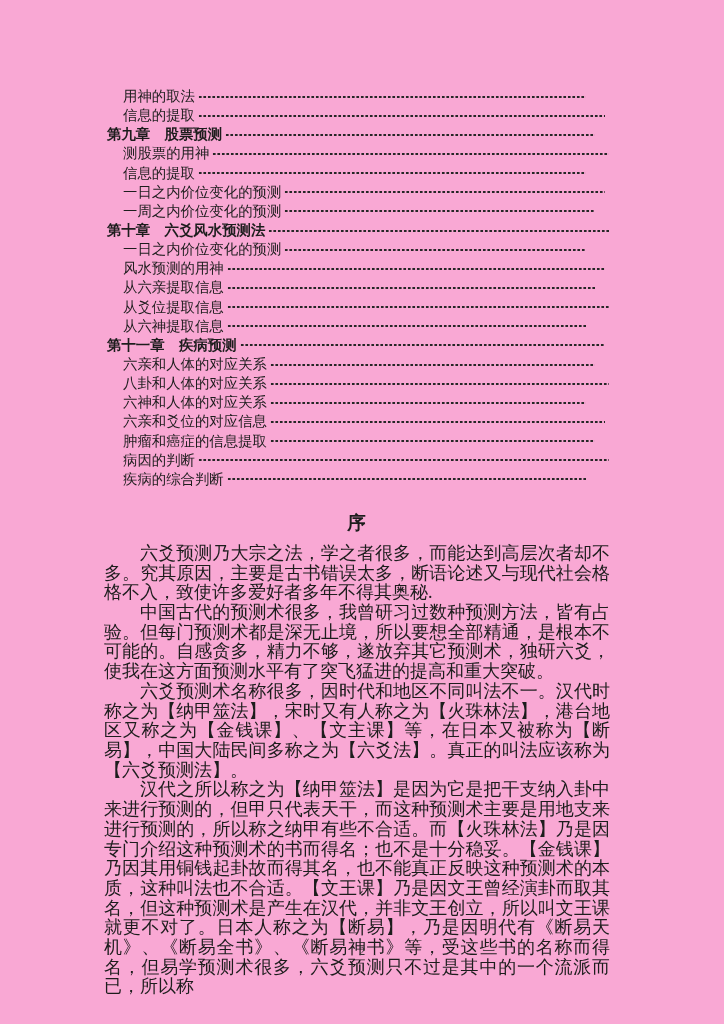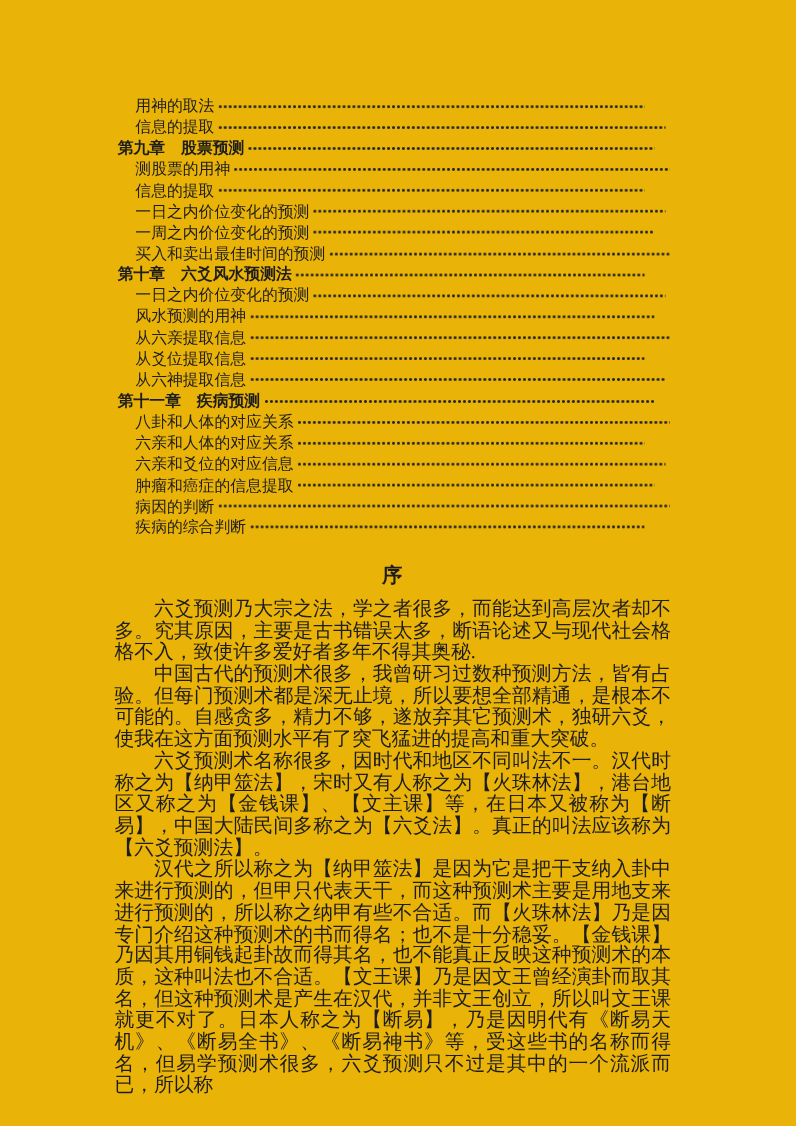--- a/index.html
+++ b/index.html
@@ -1,21 +1,21 @@
 <!DOCTYPE html>
 <html><head>
 <meta charset="utf-8">
 <style>
   html, body { margin: 0; padding: 0; background: #e8e8e8; }
   .page {
     position: relative;
     width: 724px;
     height: 1024px;
     margin: 0 auto;
-    background: #eab308;
+    background: #f9a8d4;
     overflow: hidden;
     font-family: "Liberation Serif", "DejaVu Serif", serif;
     color: #1d1d1d;
   }
   .content {
     position: absolute;
     left: 104px;
     top: 87px;
     width: 506px;
   }
@@ -107,24 +107,20 @@
   <div class="toc-row">
     <span class="toc-label">一日之内价位变化的预测</span>
     <span class="dots"></span>
   </div>
 
   <div class="toc-row">
     <span class="toc-label">一周之内价位变化的预测</span>
     <span class="dots"></span>
   </div>
 
-  <div class="toc-row">
-    <span class="toc-label">买入和卖出最佳时间的预测</span>
-    <span class="dots"></span>
-  </div>
 
   <div class="toc-row chapter">
     <span class="toc-label">第十章　六爻风水预测法</span>
     <span class="dots"></span>
   </div>
 
   <div class="toc-row">
     <span class="toc-label">一日之内价位变化的预测</span>
     <span class="dots"></span>
   </div>
@@ -148,29 +144,33 @@
     <span class="toc-label">从六神提取信息</span>
     <span class="dots"></span>
   </div>
 
   <div class="toc-row chapter">
     <span class="toc-label">第十一章　疾病预测</span>
     <span class="dots"></span>
   </div>
 
   <div class="toc-row">
+    <span class="toc-label">六亲和人体的对应关系</span>
+    <span class="dots"></span>
+  </div>
+
+  <div class="toc-row">
     <span class="toc-label">八卦和人体的对应关系</span>
     <span class="dots"></span>
   </div>
 
   <div class="toc-row">
-    <span class="toc-label">六亲和人体的对应关系</span>
-    <span class="dots"></span>
-  </div>
-
+    <span class="toc-label">六神和人体的对应关系</span>
+    <span class="dots"></span>
+  </div>
 
   <div class="toc-row">
     <span class="toc-label">六亲和爻位的对应信息</span>
     <span class="dots"></span>
   </div>
 
   <div class="toc-row">
     <span class="toc-label">肿瘤和癌症的信息提取</span>
     <span class="dots"></span>
   </div>

